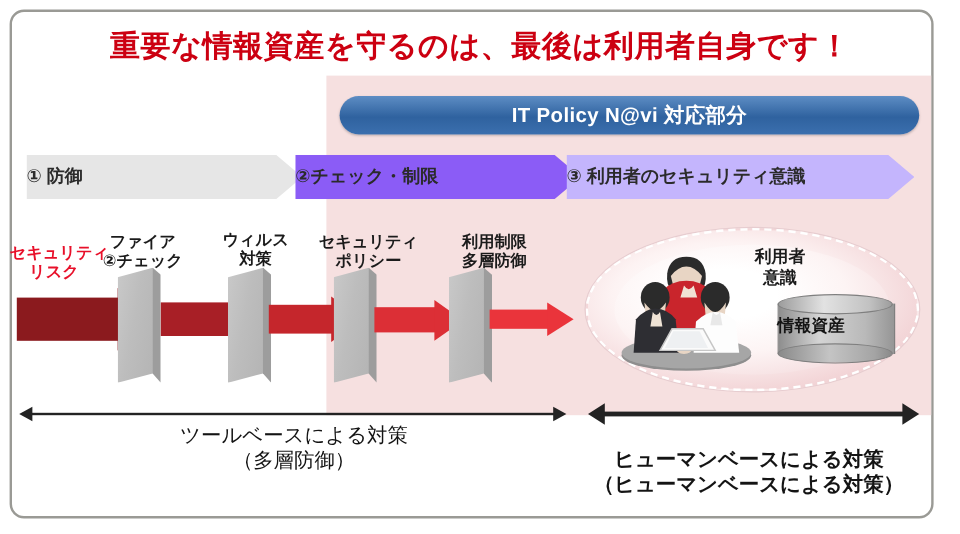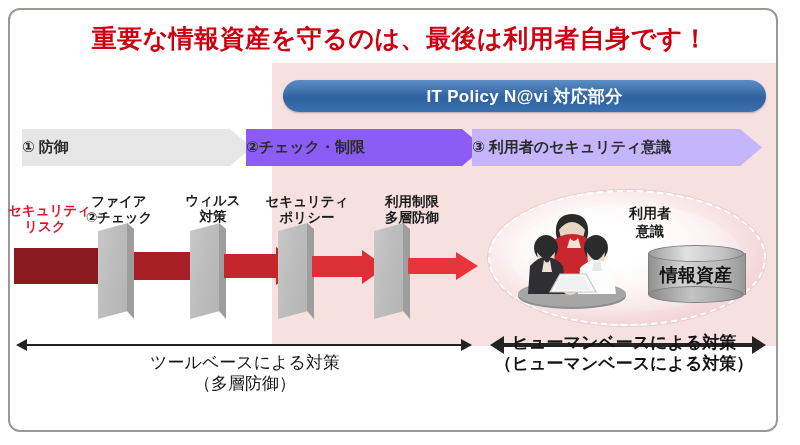--- a/index.html
+++ b/index.html
@@ -211,22 +211,22 @@
     width: 96px; height: 17px;
     border-radius: 50%;
     background: linear-gradient(90deg, #8a8a8a, #c4c4c4 45%, #a4a4a4 85%, #8a8a8a);
     border: 1px solid #7f7f7f;
     box-sizing: border-box;
   }
   #cyl-text {
     position: absolute;
     left: 0; top: 18px;
     width: 96px;
-    text-align: center;
-    font-size: 18px;
+    text-align: left;
+    font-size: 14px;
     font-weight: bold;
     color: #141414;
     white-space: nowrap;
   }
   
   #people { position: absolute; left: 512px; top: 196px; }
   
   .measure-line {
     position: absolute;
     height: 2px;
@@ -392,18 +392,18 @@
 
   <div class="caption" style="left:40px; top:352px; width:410px;">
     <div>ツールベースによる対策</div>
     <div>（多層防御）</div>
   </div>
 
   <div class="measure-line bold" style="left:502px; width:252px;"></div>
   <div class="mhead" style="left:490px; top:336px; border-width:9px 14px 9px 0; border-color:transparent #232323 transparent transparent;"></div>
   <div class="mhead" style="left:752px; top:336px; border-width:9px 0 9px 14px; border-color:transparent transparent transparent #232323;"></div>
 
-  <div class="caption bold" style="left:474px; top:332px; width:300px;">
+  <div class="caption bold" style="left:474px; top:372px; width:300px;">
     <div>ヒューマンベースによる対策</div>
     <div>（ヒューマンベースによる対策）</div>
   </div>
 
 </div>
 
 </body></html>

